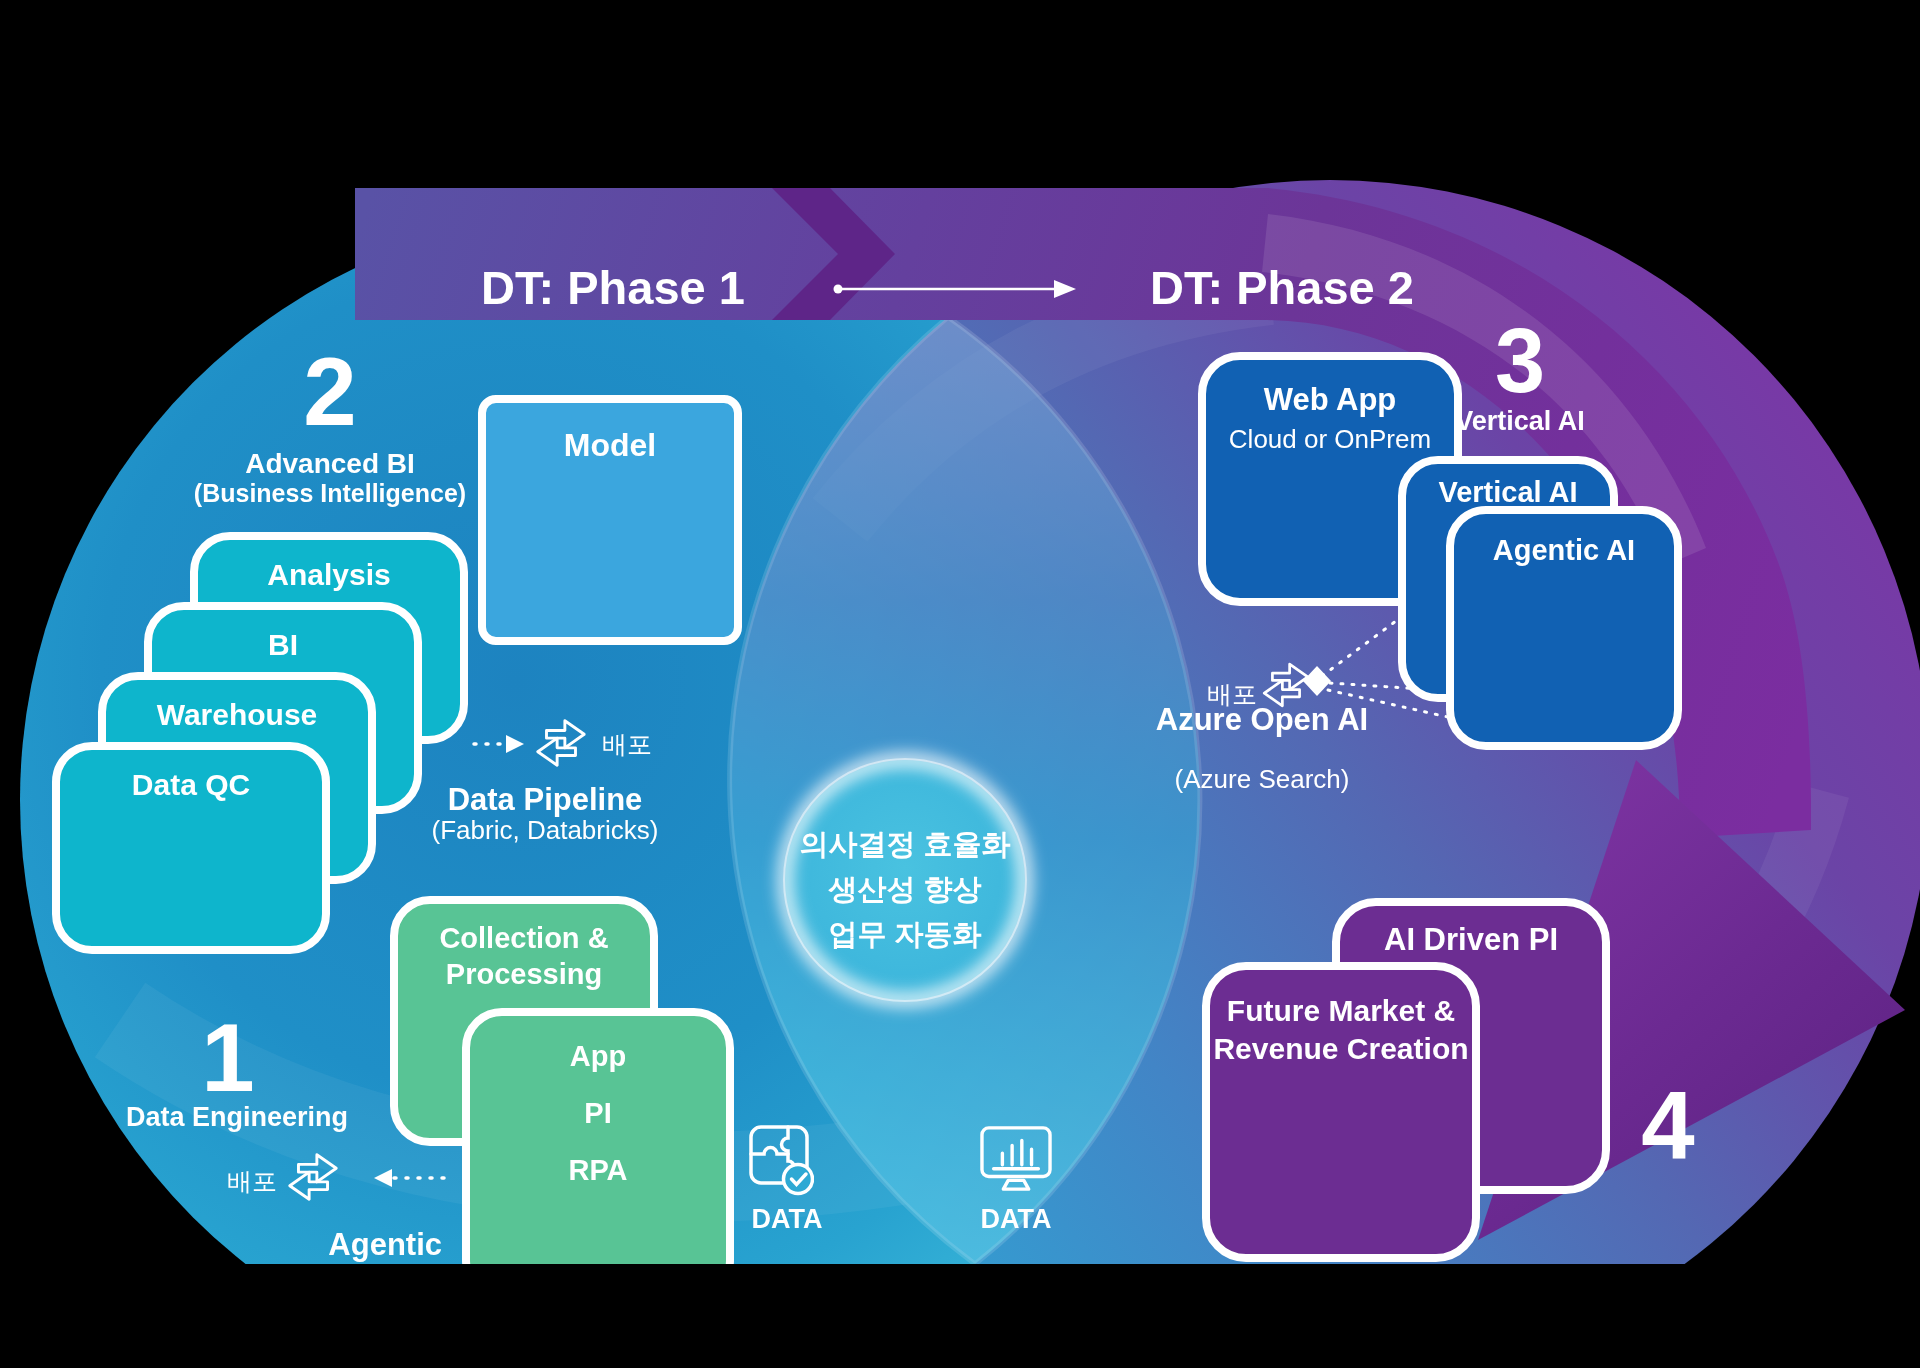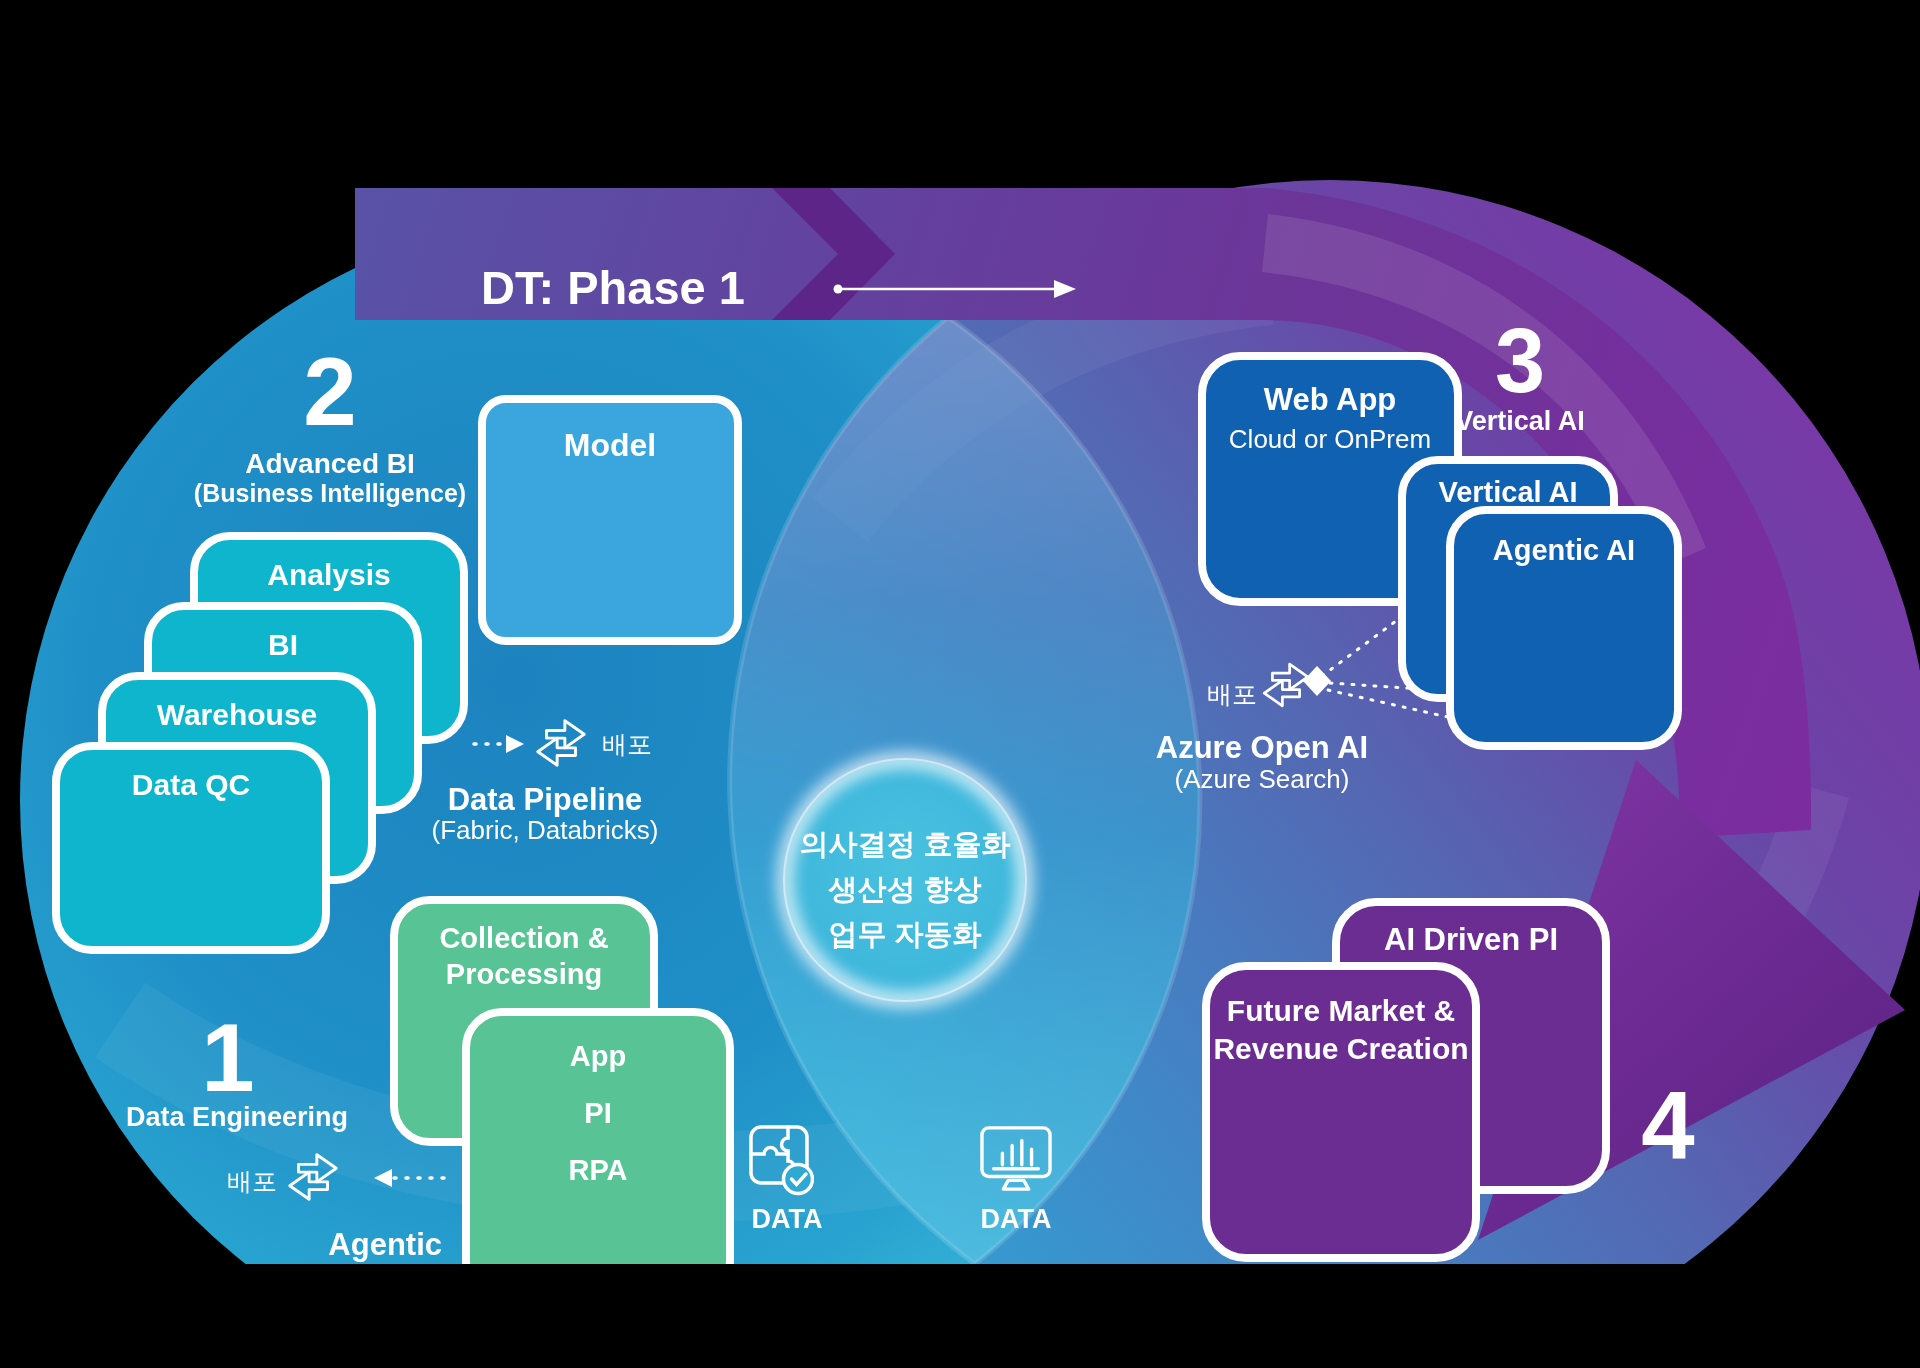--- a/index.html
+++ b/index.html
@@ -3,21 +3,21 @@
 <meta charset="utf-8">
 <style>
   html,body{margin:0;padding:0;background:#000;}
   #stage{position:relative;width:1920px;height:1264px;background:#000;overflow:hidden;
          font-family:"Liberation Sans","DejaVu Sans",sans-serif;color:#fff;}
   .lbl{position:absolute;color:#fff;text-align:center;z-index:7;}
   .b{font-weight:700;}
   .card{position:absolute;box-sizing:border-box;border:8px solid #fff;color:#fff;
         text-align:center;font-weight:700;z-index:3;}
   .teal{background:#0EB5CC;border-radius:40px;}
-  .modelblue{background:#3BA6DE;border-radius:28px;}
+  .modelblue{background:#3BA6DE;border-radius:18px;}
   .green{background:#58C495;border-radius:40px;}
   .dblue{background:#1161B3;border-radius:40px;}
   .purple{background:#6C2D92;border-radius:44px;}
   .num{font-weight:700;line-height:1;}
   svg{display:block;}
   #bg{position:absolute;left:0;top:0;z-index:1;}
   #connectors{position:absolute;left:0;top:0;z-index:2;}
   .icon{position:absolute;z-index:6;}
 </style>
 </head>
@@ -119,20 +119,21 @@
       <line x1="1322" y1="676" x2="1400" y2="618" stroke="#fff" stroke-width="3" stroke-dasharray="2,9" stroke-linecap="round"></line>
       <line x1="1330" y1="683" x2="1436" y2="690" stroke="#fff" stroke-width="3" stroke-dasharray="2,9" stroke-linecap="round"></line>
       <line x1="1328" y1="690" x2="1470" y2="722" stroke="#fff" stroke-width="3" stroke-dasharray="2,9" stroke-linecap="round"></line>
       <circle cx="1403" cy="616" r="4" fill="#fff"></circle>
       <circle cx="1440" cy="691" r="4" fill="#fff"></circle>
       <circle cx="1474" cy="724" r="4" fill="#fff"></circle>
     </g>
   </svg>
 
   <div class="lbl b" style="left:413px;top:260px;width:400px;font-size:47px;">DT: Phase 1</div>
+  <div class="lbl b" style="left:1082px;top:260px;width:400px;font-size:47px;">DT: Phase 2</div>
 
   <div class="lbl num" style="left:270px;top:344px;width:120px;font-size:96px;">2</div>
   <div class="lbl b" style="left:180px;top:448px;width:300px;font-size:28px;">Advanced BI</div>
   <div class="lbl b" style="left:165px;top:479px;width:330px;font-size:25px;">(Business Intelligence)</div>
 
   <div class="card modelblue" style="left:478px;top:395px;width:264px;height:250px;padding-top:24px;font-size:32px;z-index:3;">
     <span>Model</span>
   </div>
 
   <div class="card teal" style="left:190px;top:532px;width:278px;height:212px;padding-top:18px;font-size:30px;z-index:3;">
@@ -216,21 +217,21 @@
     <span>Agentic AI</span>
   </div>
 
   <div class="lbl" style="left:1196px;top:678px;width:72px;font-size:25px;">배포</div>
   <svg class="icon" style="left:1258px;top:656px;" width="56" height="58" viewBox="0 0 60 64">
     <g stroke="#fff" stroke-width="3" fill="none" stroke-linejoin="round">
       <path d="M15 19 h19 v-10 l20 14 -20 14 v-10 h-19 z"></path>
       <path d="M45 37 h-19 v-10 l-20 14 20 14 v-10 h19 z"></path>
     </g>
   </svg>
-  <div class="lbl b" style="left:1112px;top:730px;width:300px;font-size:31px;">Azure Open AI</div>
+  <div class="lbl b" style="left:1112px;top:702px;width:300px;font-size:31px;">Azure Open AI</div>
   <div class="lbl" style="left:1122px;top:764px;width:280px;font-size:26px;">(Azure Search)</div>
 
   <div class="card purple" style="left:1332px;top:898px;width:278px;height:296px;padding-top:16px;font-size:31px;z-index:3;">
     <span>AI Driven PI</span>
   </div>
   <div class="card purple" style="left:1202px;top:962px;width:278px;height:300px;padding-top:22px;font-size:30px;line-height:38px;z-index:4;">
     <div>Future Market &amp;</div>
     <div>Revenue Creation</div>
   </div>
 

